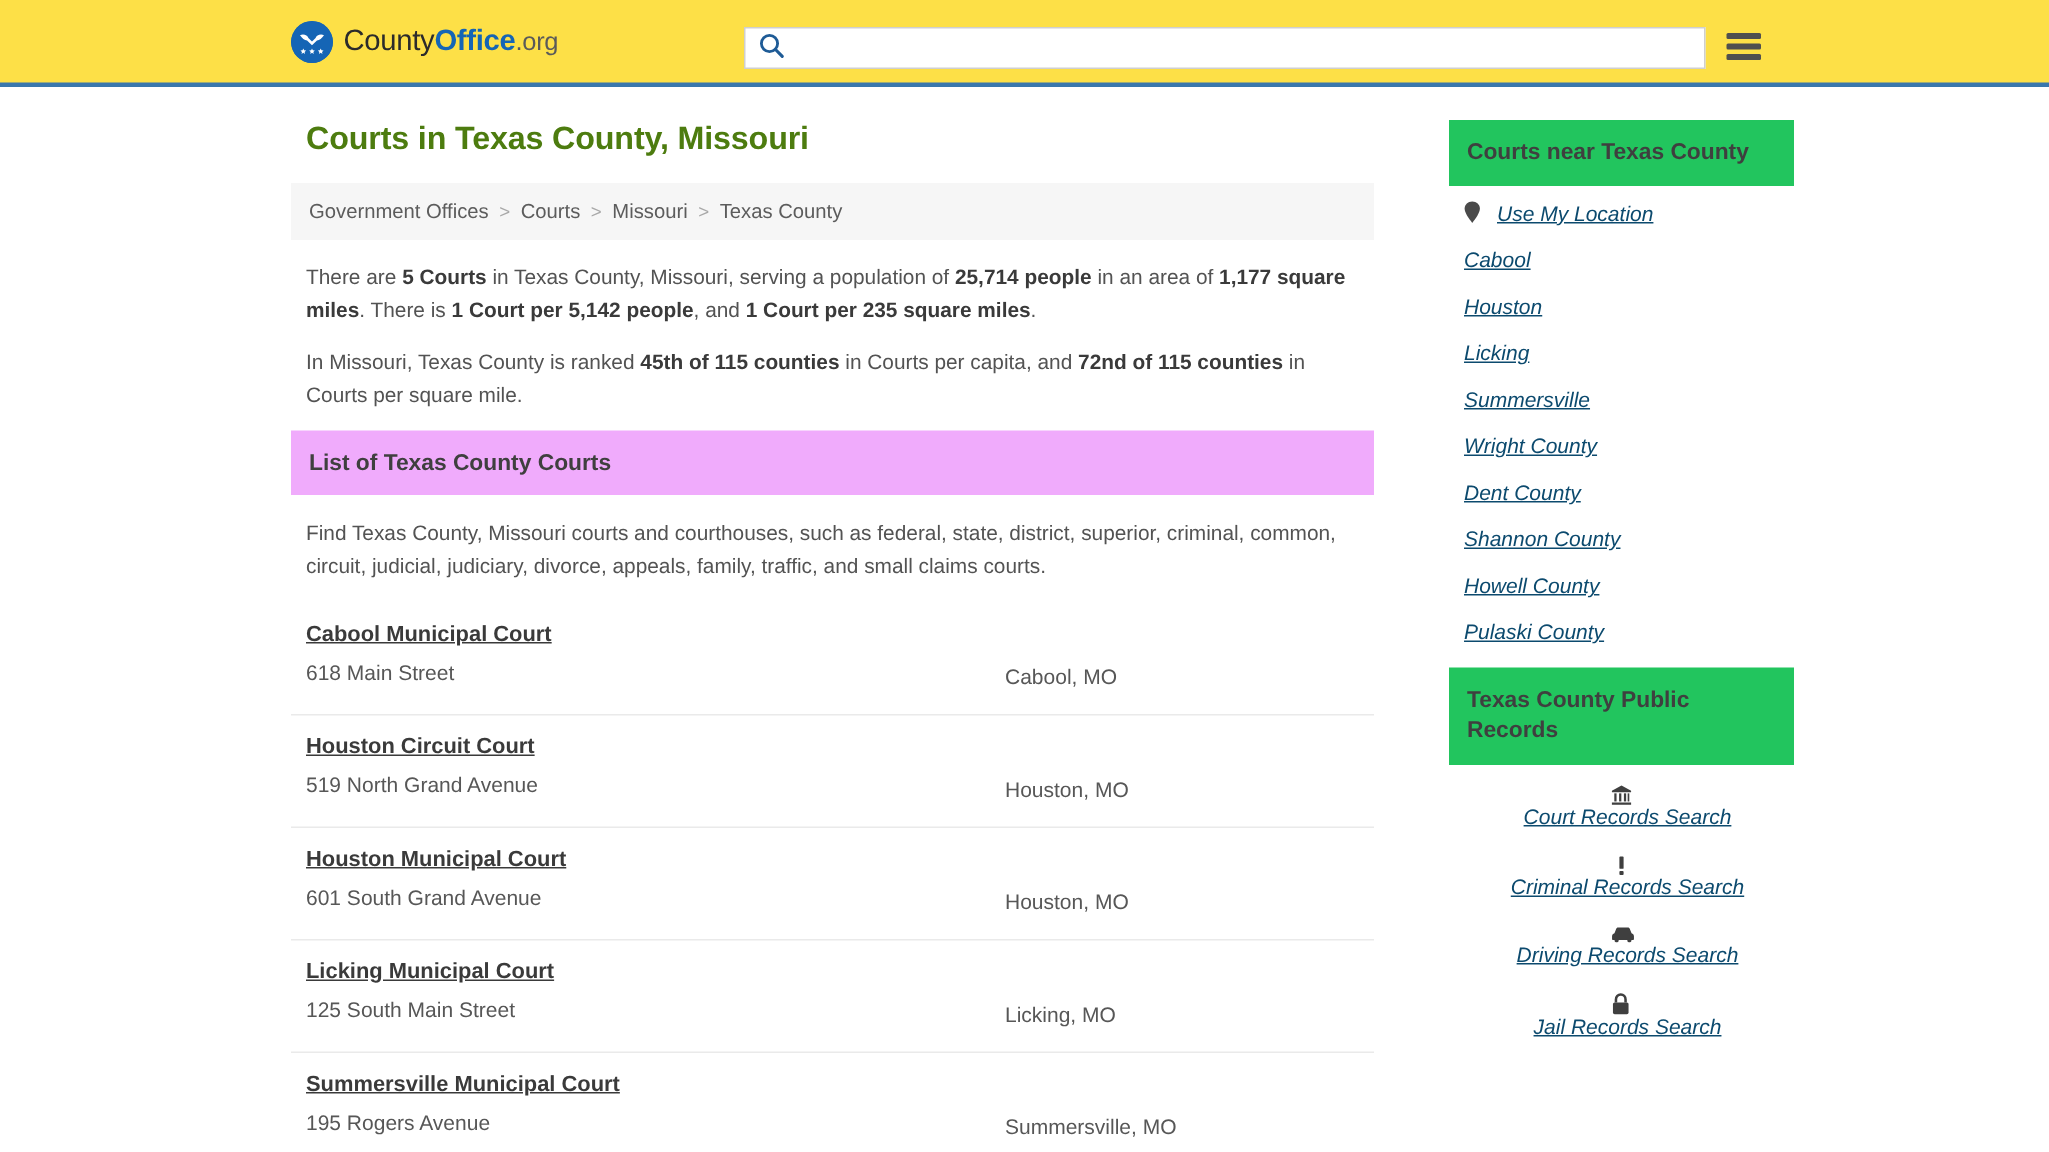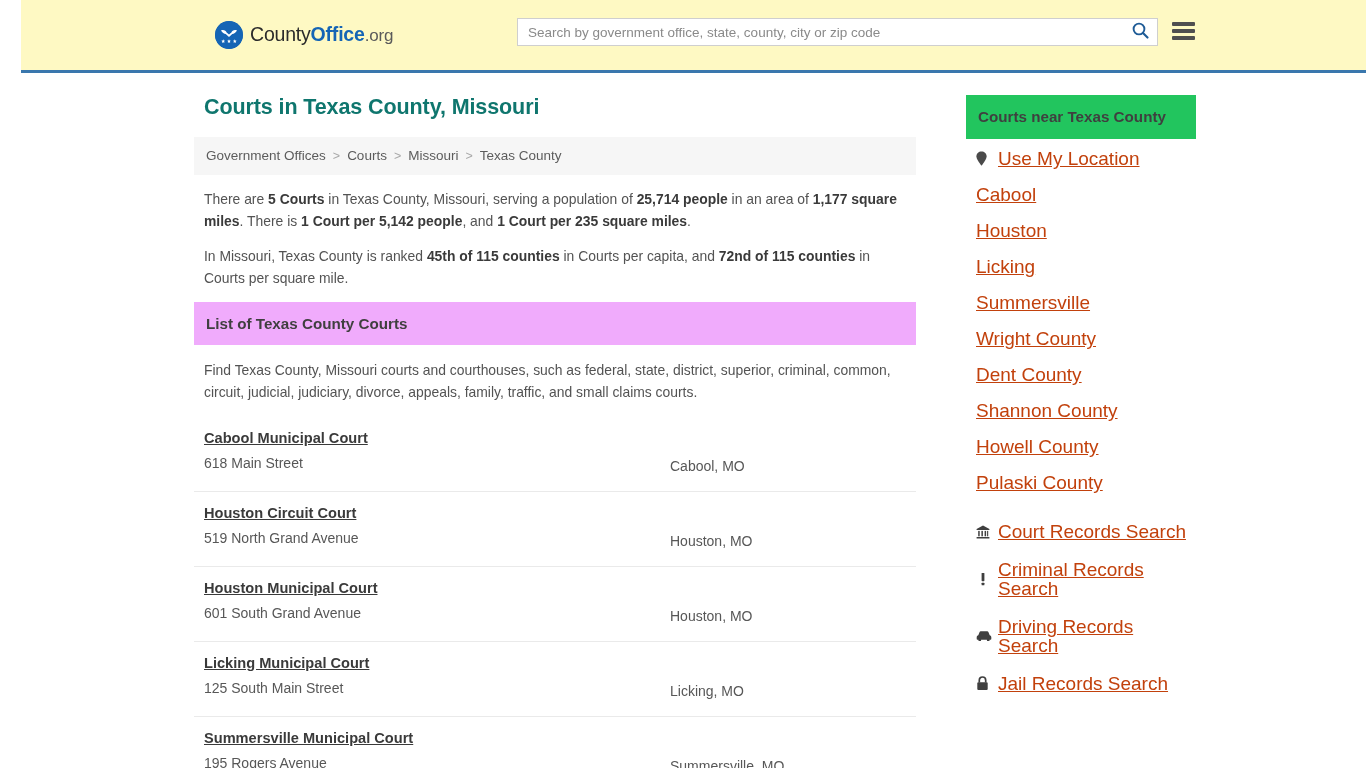--- a/index.html
+++ b/index.html
@@ -10,27 +10,26 @@
     width: 1366px;
     height: 768px;
     overflow: hidden;
     background: #ffffff;
     font-family: "Liberation Sans", sans-serif;
     color: #4a4a4a;
   }
 
   
   .site-header {
-    height: 73px;
-    background: #fef9c3;
+    height: 58px;
+    background: #fde047;
     border-bottom: 3px solid #3a77ad;
     display: flex;
     align-items: center;
     position: relative;
-    margin-left: 21px;
   }
   .logo-wrap {
     display: flex;
     align-items: center;
     margin-left: 194px;
     text-decoration: none;
     cursor: pointer;
   }
   .logo-mark {
     width: 28px;
@@ -115,21 +114,21 @@
     padding-top: 22px;
     display: flex;
     align-items: flex-start;
   }
   .col-main { width: 722px; flex: none; }
   .col-side { width: 230px; flex: none; margin-left: 50px; }
 
   h1.page-title {
     font-size: 21.5px;
     font-weight: 700;
-    color: #0f766e;
+    color: #4d7c0f;
     margin: 0 0 17px 10px;
     letter-spacing: -0.1px;
   }
 
   
   .breadcrumb {
     background: #f6f6f6;
     padding: 12px 12px;
     font-size: 13.5px;
     color: #555;
@@ -221,48 +220,48 @@
   }
   .side-link-row .ico {
     width: 17px;
     flex: none;
     display: flex;
     align-items: center;
     justify-content: flex-start;
     margin-right: 5px;
   }
   .side-link {
-    font-size: 19px;
-    color: #c2410c;
+    font-size: 14px;
+    color: #0c4a6e;
     text-decoration: underline;
     cursor: pointer;
+    font-style: italic;
   }
   .panel-body.records { padding-top: 13px; }
-  .panel-body.records .side-link-row { margin-bottom: 19px; }
+  .panel-body.records .side-link-row { margin-bottom: 19px; flex-direction: column; }
 </style>
 </head>
 <body>
 
 <div class="site-header">
 
   <div class="logo-wrap">
     <div class="logo-mark">
       <svg width="28" height="28" viewBox="0 0 28 28">
         <circle cx="14" cy="14" r="14" fill="#1565b5"></circle>
         <path d="M6 9.5 C8.5 8.4 11 9.6 11.6 11.4 L14 13.6 L16.4 11.4 C17 9.6 19.5 8.4 22 9.5 C20.6 11.6 19 12.8 17.3 13 L14 16.1 L10.7 13 C9 12.8 7.4 11.6 6 9.5 Z" fill="#ffffff"></path>
         <path d="M8.2 18.3 l0.55 1.25 1.35 0.12 -1.02 0.92 0.3 1.33 -1.18 -0.7 -1.18 0.7 0.3 -1.33 -1.02 -0.92 1.35 -0.12 z" fill="#ffffff"></path>
         <path d="M14 18.3 l0.55 1.25 1.35 0.12 -1.02 0.92 0.3 1.33 -1.18 -0.7 -1.18 0.7 0.3 -1.33 -1.02 -0.92 1.35 -0.12 z" fill="#ffffff"></path>
         <path d="M19.8 18.3 l0.55 1.25 1.35 0.12 -1.02 0.92 0.3 1.33 -1.18 -0.7 -1.18 0.7 0.3 -1.33 -1.02 -0.92 1.35 -0.12 z" fill="#ffffff"></path>
       </svg>
     </div>
     <div class="logo-text"><span class="t-county">County</span><span class="t-office">Office</span><span class="t-org">.org</span></div>
   </div>
 
   <div class="search-box">
-    <input class="search-input" type="text" placeholder="Search by government office, state, county, city or zip code" style="">
     <button class="search-btn">
       <span>
         <svg width="17" height="17" viewBox="0 0 17 17">
           <circle cx="7" cy="7" r="5.4" fill="none" stroke="#1e5b96" stroke-width="1.9"></circle>
           <line x1="11" y1="11" x2="15.5" y2="15.6" stroke="#1e5b96" stroke-width="2.1" stroke-linecap="round"></line>
         </svg>
       </span>
     </button>
   </div>
 
@@ -391,20 +390,21 @@
         </div>
 
         <div class="side-link-row">
           <a class="side-link">Pulaski County</a>
         </div>
 
       </div>
     </div>
 
     <div class="panel">
+      <div class="panel-head">Texas County Public Records</div>
       <div class="panel-body records">
 
         <div class="side-link-row">
           <span class="ico">
             <svg width="14" height="14" viewBox="0 0 14 14">
               <path d="M7 0.6 L13.4 4.1 L13.4 5.1 L0.6 5.1 L0.6 4.1 Z" fill="#3f3f3f"></path>
               <rect x="2.2" y="5.9" width="1.5" height="5.4" fill="#3f3f3f"></rect>
               <rect x="5.4" y="5.9" width="1.5" height="5.4" fill="#3f3f3f"></rect>
               <rect x="8.6" y="5.9" width="1.5" height="5.4" fill="#3f3f3f"></rect>
               <rect x="11.1" y="5.9" width="1.1" height="5.4" fill="#3f3f3f"></rect>

